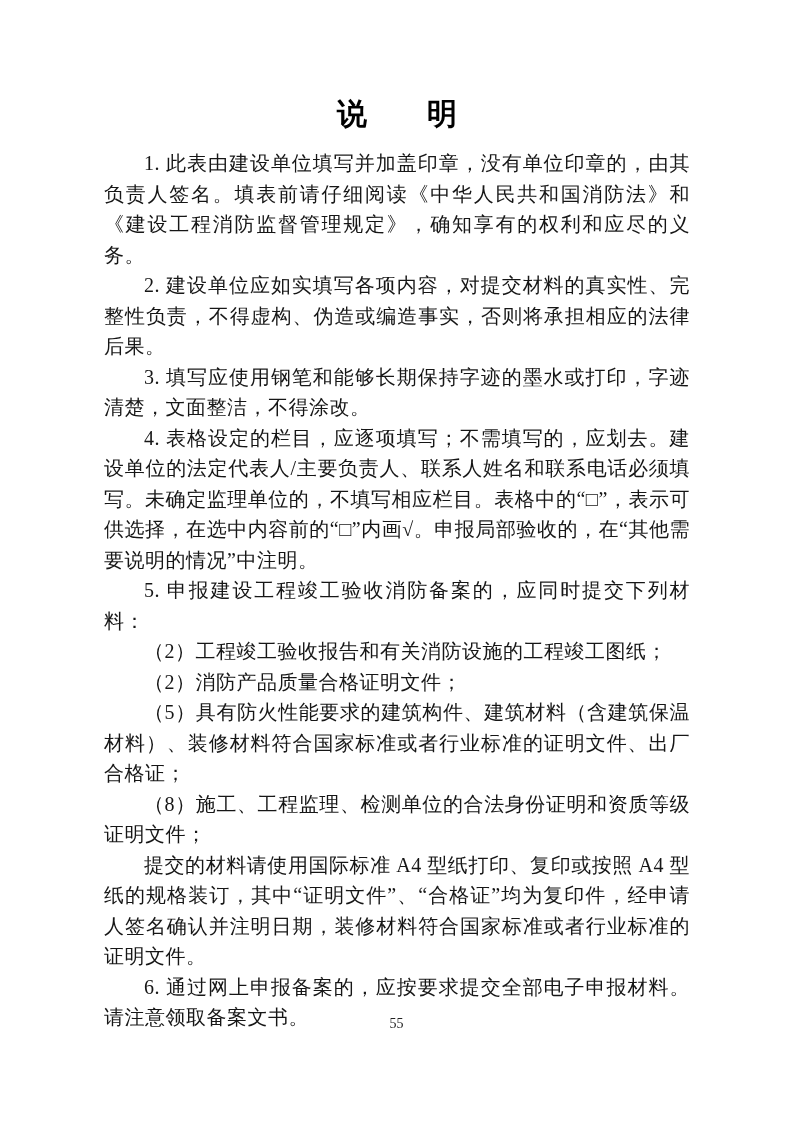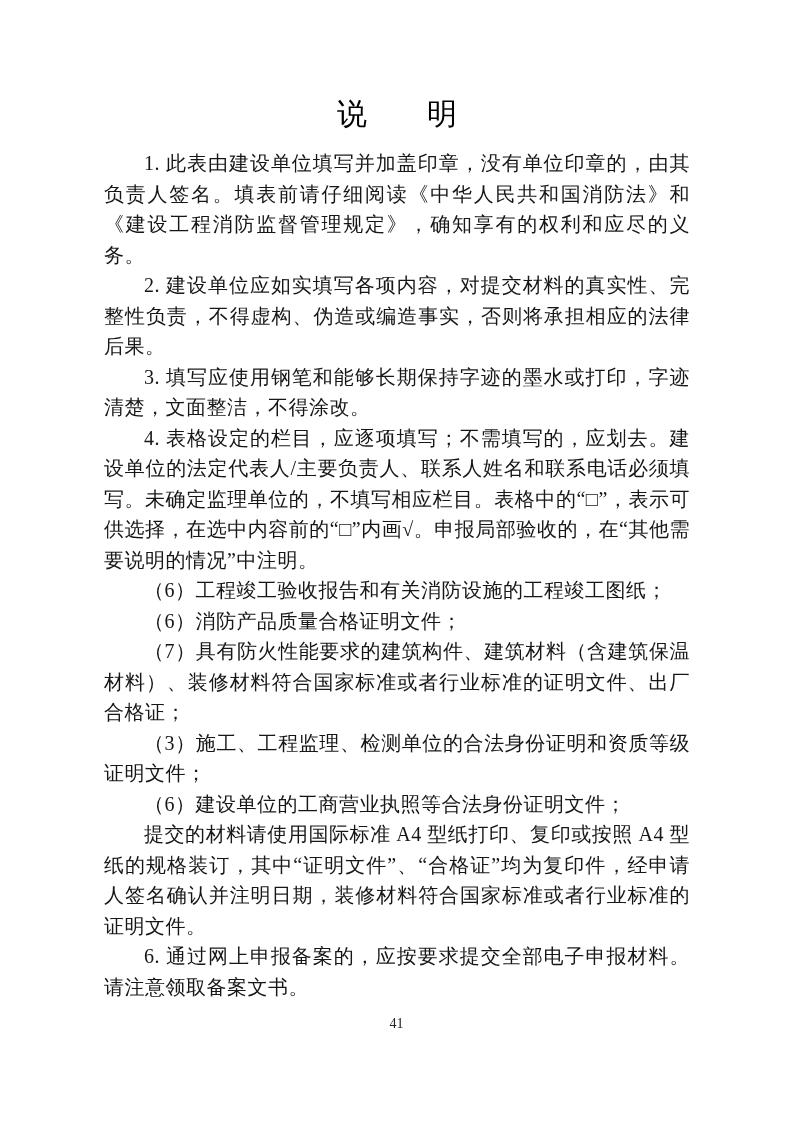--- a/index.html
+++ b/index.html
@@ -20,21 +20,21 @@
   .content {
     position: absolute;
     left: 104px;
     top: 94px;
     width: 586px;
   }
   .doc-title {
     text-align: center;
     font-size: 30px;
     line-height: 40px;
-    font-weight: 400;
+    font-weight: 700;
     color: #000000;
     margin: 0 0 14px 0;
     font-family: "Liberation Sans", "DejaVu Sans", sans-serif;
     white-space: pre;
   }
   .para {
     margin: 0;
     font-size: 20px;
     line-height: 30.5px;
     letter-spacing: 0.5px;
@@ -56,22 +56,22 @@
 </head>
 <body>
 
 <div class="page">
   <div class="content">
     <h1 class="doc-title">说　　明</h1>
     <p class="para">1. 此表由建设单位填写并加盖印章，没有单位印章的，由其负责人签名。填表前请仔细阅读《中华人民共和国消防法》和《建设工程消防监督管理规定》，确知享有的权利和应尽的义务。</p>
     <p class="para">2. 建设单位应如实填写各项内容，对提交材料的真实性、完整性负责，不得虚构、伪造或编造事实，否则将承担相应的法律后果。</p>
     <p class="para">3. 填写应使用钢笔和能够长期保持字迹的墨水或打印，字迹清楚，文面整洁，不得涂改。</p>
     <p class="para">4. 表格设定的栏目，应逐项填写；不需填写的，应划去。建设单位的法定代表人/主要负责人、联系人姓名和联系电话必须填写。未确定监理单位的，不填写相应栏目。表格中的“□”，表示可供选择，在选中内容前的“□”内画√。申报局部验收的，在“其他需要说明的情况”中注明。</p>
-    <p class="para">（6）工程竣工验收报告和有关消防设施的工程竣工图纸；</p>
-    <p class="para">（6）消防产品质量合格证明文件；</p>
-    <p class="para">（7）具有防火性能要求的建筑构件、建筑材料（含建筑保温材料）、装修材料符合国家标准或者行业标准的证明文件、出厂合格证；</p>
-    <p class="para">（3）施工、工程监理、检测单位的合法身份证明和资质等级证明文件；</p>
-    <p class="para">（6）建设单位的工商营业执照等合法身份证明文件；</p>
+    <p class="para">5. 申报建设工程竣工验收消防备案的，应同时提交下列材料：</p>
+    <p class="para">（2）工程竣工验收报告和有关消防设施的工程竣工图纸；</p>
+    <p class="para">（2）消防产品质量合格证明文件；</p>
+    <p class="para">（5）具有防火性能要求的建筑构件、建筑材料（含建筑保温材料）、装修材料符合国家标准或者行业标准的证明文件、出厂合格证；</p>
+    <p class="para">（8）施工、工程监理、检测单位的合法身份证明和资质等级证明文件；</p>
     <p class="para">提交的材料请使用国际标准 A4 型纸打印、复印或按照 A4 型纸的规格装订，其中“证明文件”、“合格证”均为复印件，经申请人签名确认并注明日期，装修材料符合国家标准或者行业标准的证明文件。</p>
     <p class="para">6. 通过网上申报备案的，应按要求提交全部电子申报材料。请注意领取备案文书。</p>
   </div>
-  <div class="page-number">41</div>
+  <div class="page-number">55</div>
 </div>
 
 </body></html>

